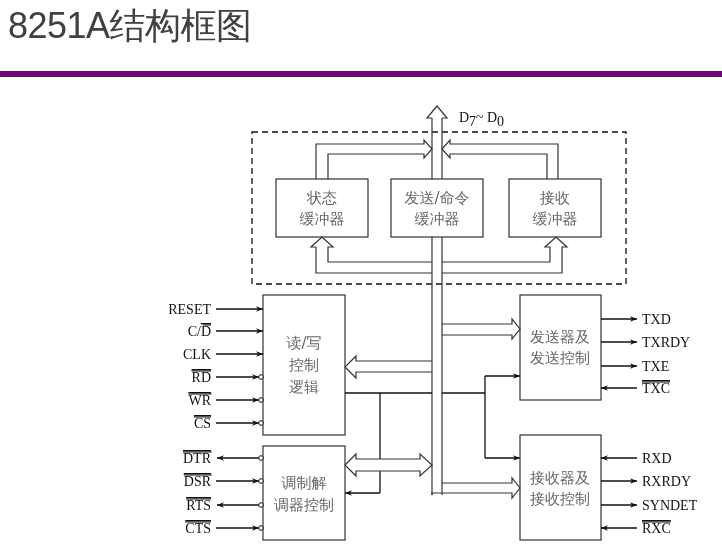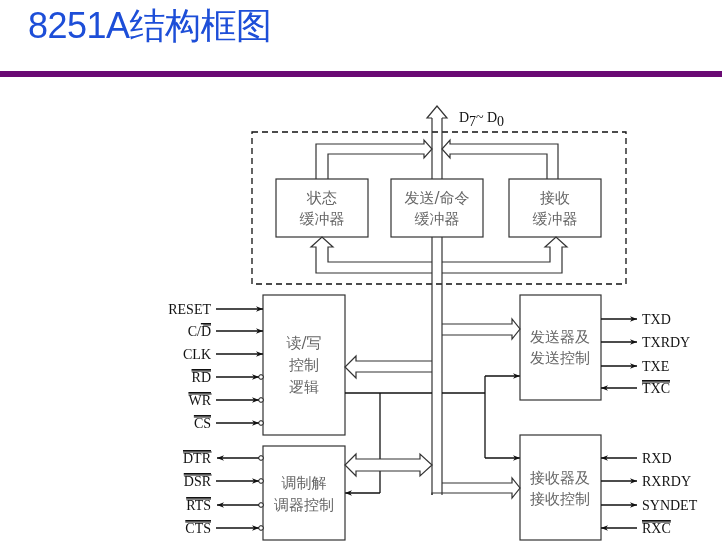--- a/index.html
+++ b/index.html
@@ -1,17 +1,17 @@
 <!DOCTYPE html>
 <html><head>
 <meta charset="utf-8">
 <style>
   html, body { margin: 0; padding: 0; background: #ffffff; }
   body { width: 722px; height: 557px; position: relative; overflow: hidden; font-family: "DejaVu Sans", sans-serif; }
-  .title { position: absolute; left: 28px; top: 4px; font-family: "Liberation Sans", "DejaVu Sans", sans-serif; font-size: 36px; color: #1d4ed8; letter-spacing: -0.5px; line-height: 44px; white-space: nowrap; }
+  .title { position: absolute; left: 8px; top: 4px; font-family: "Liberation Sans", "DejaVu Sans", sans-serif; font-size: 36px; color: #404040; letter-spacing: -0.5px; line-height: 44px; white-space: nowrap; }
   .rule { position: absolute; left: 0; top: 71px; width: 722px; height: 6px; background: #6a0a74; }
   svg { position: absolute; left: 0; top: 0; }
   .sig { font-family: "Liberation Serif", "DejaVu Serif", serif; font-size: 14px; fill: #111; }
   .blk { font-family: "DejaVu Sans", sans-serif; font-size: 15px; fill: #666; }
 </style>
 </head>
 <body>
 
 <div class="title">8251A结构框图</div>
 <div class="rule"></div>

